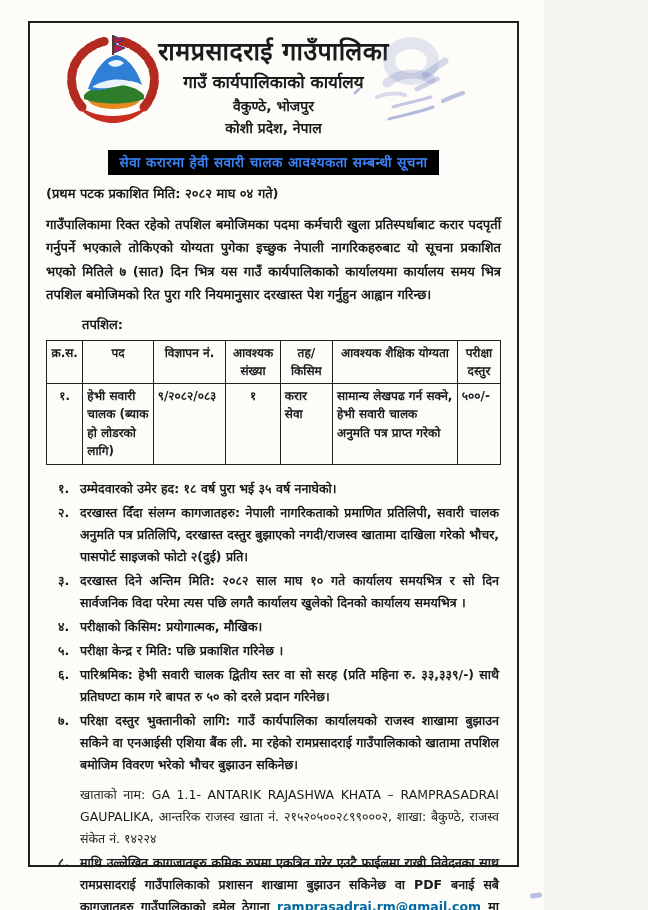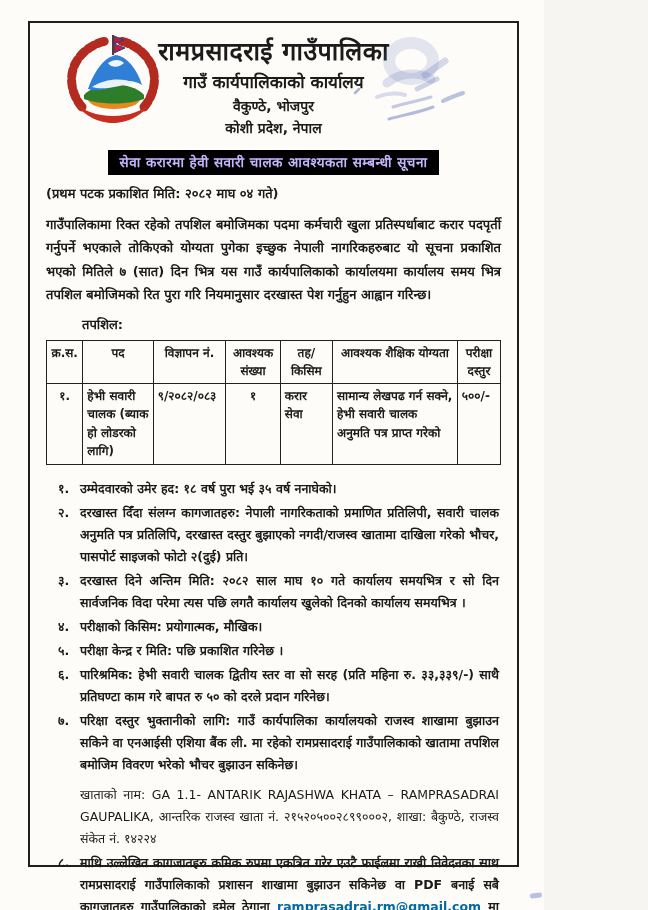--- a/index.html
+++ b/index.html
@@ -18,21 +18,21 @@
   .header{position:relative;height:118px;}
   .logo{position:absolute;left:16px;top:4px;width:102px;height:96px;}
   .head-center{text-align:center;padding-top:2px;}
   .muni-title{font-size:25px;font-weight:700;margin:2px 0 3px 0;letter-spacing:.5px;}
   .office-line{font-size:17px;font-weight:700;margin:3px 0;}
   .addr-line{font-size:14px;font-weight:700;margin:3px 0;}
   .stamp-smudge{position:absolute;right:26px;top:6px;width:128px;height:104px;pointer-events:none;}
   
   .bar-wrap{text-align:center;margin-top:3px;}
   .notice-bar{
-    display:inline-block;background:#000;color:#c4b5fd;
+    display:inline-block;background:#000;color:#3b82f6;
     font-size:13.5px;font-weight:700;padding:3px 12px 4px 12px;letter-spacing:.5px;
   }
   .pub-date{text-align:left;font-size:13px;font-weight:700;margin-top:9px;}
   
   .intro{font-size:13px;font-weight:600;line-height:1.8;text-align:justify;margin-top:11px;}
   .tapasil{font-size:13px;font-weight:700;margin-top:8px;margin-left:36px;}
   
   table.vac{border-collapse:collapse;width:100%;margin-top:7px;table-layout:fixed;}
   table.vac th,table.vac td{border:1.6px solid #222;padding:3px 4px;}
   table.vac th{font-size:12px;font-weight:700;vertical-align:top;line-height:1.5;}

